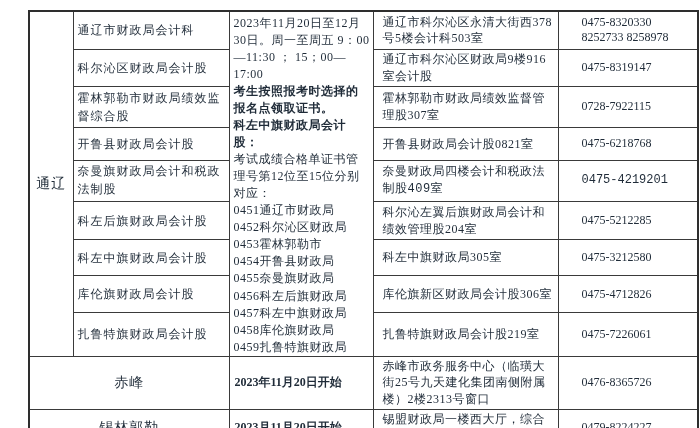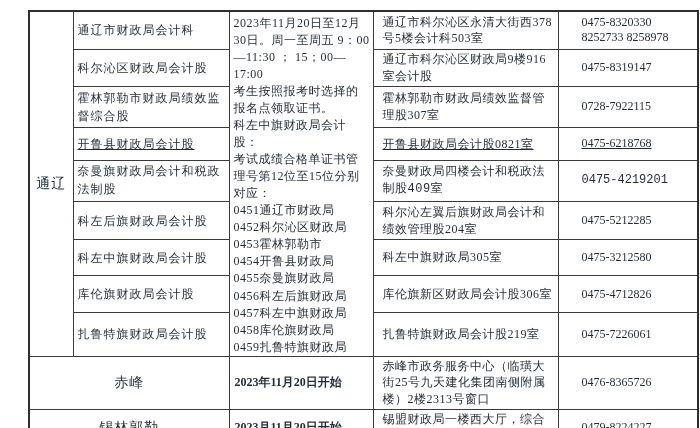--- a/index.html
+++ b/index.html
@@ -17,36 +17,36 @@
   .reg-table td{
     border:1px solid #3a3a3a;
     font-size:12px;
     vertical-align:middle;
     box-sizing:border-box;
     overflow:hidden;
     padding:1px 4px;
   }
   
   tr.r1{height:32px;} tr.r2{height:36px;font-family:Liberation Serif, serif;} tr.r3{height:40px;}
-  tr.r4{height:32px;text-decoration:underline;} tr.r5{height:40px;font-family:Liberation Mono, monospace;} tr.r6{height:37px;}
+  tr.r4{height:32px;} tr.r5{height:40px;font-family:Liberation Mono, monospace;} tr.r6{height:37px;}
   tr.r7{height:35px;} tr.r8{height:36px;} tr.r9{height:42px;}
   tr.r10{height:50px;} tr.r11{height:35px;}
 
   td.region{
     text-align:center;font-size:14px;letter-spacing:1px;padding:0;
   }
   td.dept{
     letter-spacing:1px;line-height:1.5;margin-left:48px;
   }
   td.notice{
     vertical-align:top;line-height:1.42;letter-spacing:0.5px;
     padding:3px 3px 0 4px;
     margin-top:41px;
   }
-  td.notice .bold{font-weight:normal;}
+  td.notice .bold{font-weight:bold;}
   td.addr{
     letter-spacing:0.5px;line-height:1.4;padding-left:9px;
   }
   td.phone{
     line-height:1.3;padding-left:23px;letter-spacing:0;
   }
   td.datecell{line-height:1.4;padding-left:5px;letter-spacing:0;font-weight:bold;}
 </style>
 </head>
 <body>

